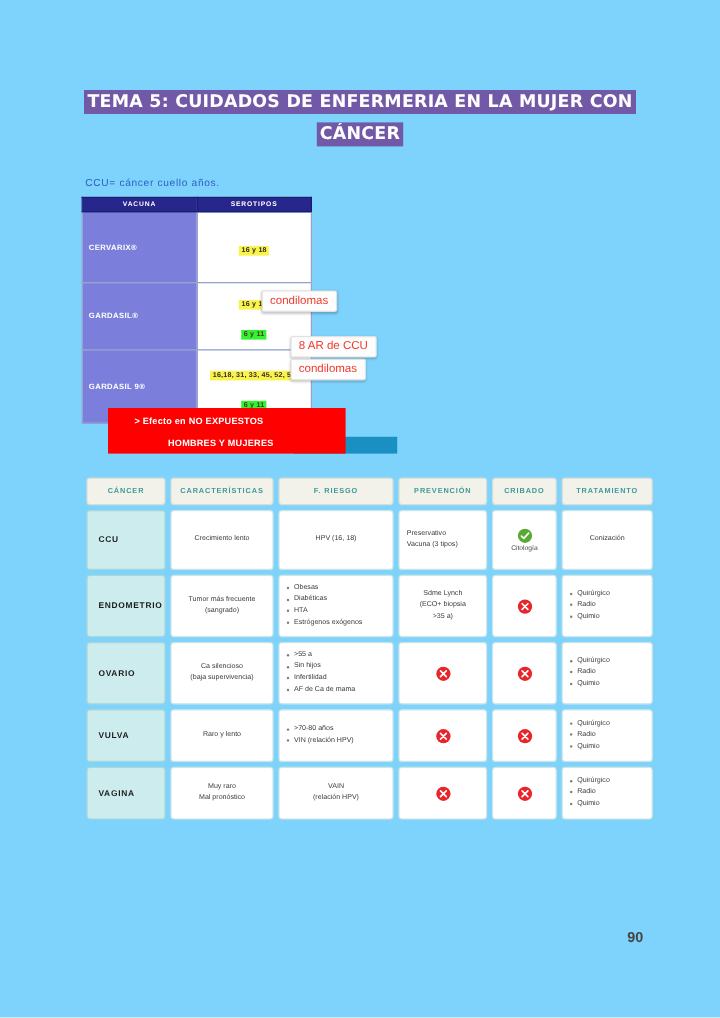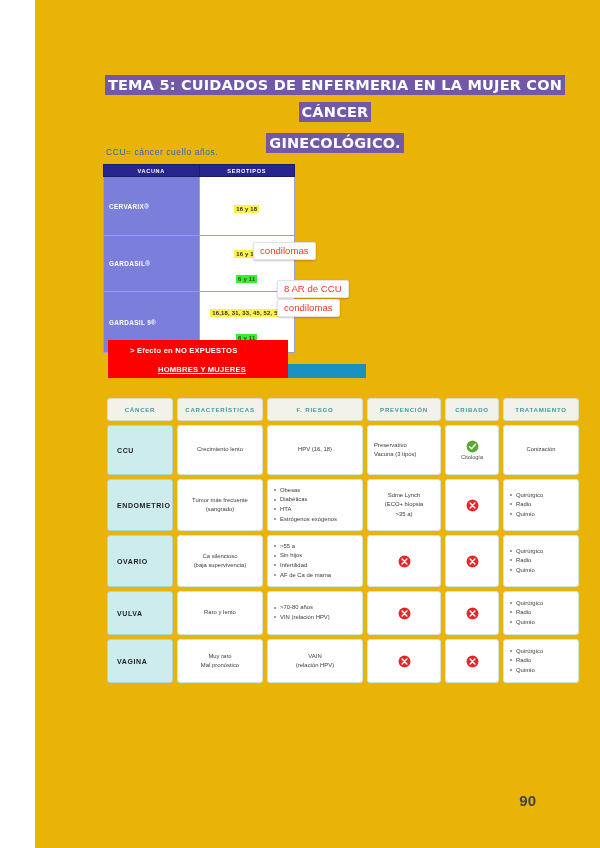--- a/index.html
+++ b/index.html
@@ -12,22 +12,21 @@
     width: 600px;
     height: 848px;
     position: relative;
     font-family: "Liberation Sans", sans-serif;
     overflow: hidden;
   }
 
   .page {
     position: absolute;
     inset: 0;
-    background: #eab308;
-    margin-left: 35px;
+    background: #7dd3fc;
   }
 
   
   .title-block {
     position: absolute;
     left: 60px;
     top: 72px;
     width: 480px;
     text-align: center;
   }
@@ -144,23 +143,23 @@
   .banner-blue {
     position: absolute;
     left: 245px;
     top: 364px;
     width: 86px;
     height: 14px;
     background: #1a8fc1;
   }
   .banner-red {
     position: absolute;
-    left: 73px;
+    left: 90px;
     top: 340px;
-    width: 180px;
+    width: 198px;
     height: 38px;
     background: #fe0000;
     text-align: right;
   }
   .banner-red .bl1 {
     position: absolute;
     left: 22px;
     top: 6px;
     color: #ffffff;
     font-size: 7.6px;
@@ -170,21 +169,20 @@
   }
   .banner-red .bl2 {
     position: absolute;
     left: 50px;
     top: 25px;
     color: #ffffff;
     font-size: 7.6px;
     font-weight: 700;
     letter-spacing: 0.2px;
     white-space: nowrap;
-    text-decoration: underline;
   }
 
   
   .main-table {
     position: absolute;
     left: 68px;
     top: 394px;
     width: 466px;
     border-collapse: separate;
     border-spacing: 4px 4px;
@@ -275,36 +273,33 @@
   }
   .icon-caption {
     font-size: 5.6px;
     color: #4a4a4a;
   }
 
   
   .page-number {
     position: absolute;
     right: 64px;
-    top: 792px;
-    font-size: 15px;
+    top: 774px;
+    font-size: 12px;
     color: #444444;
     font-weight: 700;
   }
 </style>
 </head>
 <body>
 
 <div class="page">
 
   <div class="title-block">
     <span class="title-line">TEMA 5: CUIDADOS DE ENFERMERIA EN LA MUJER CON CÁNCER</span>
-    <div class="title-row2">
-      <span class="title-line">GINECOLÓGICO.</span>
-    </div>
   </div>
 
   <div class="ccu-caption">CCU= cáncer cuello años.</div>
 
   <table class="vax-table">
     <thead>
       <tr class="vax-head">
         <th>VACUNA</th>
         <th>SEROTIPOS</th>
       </tr>

